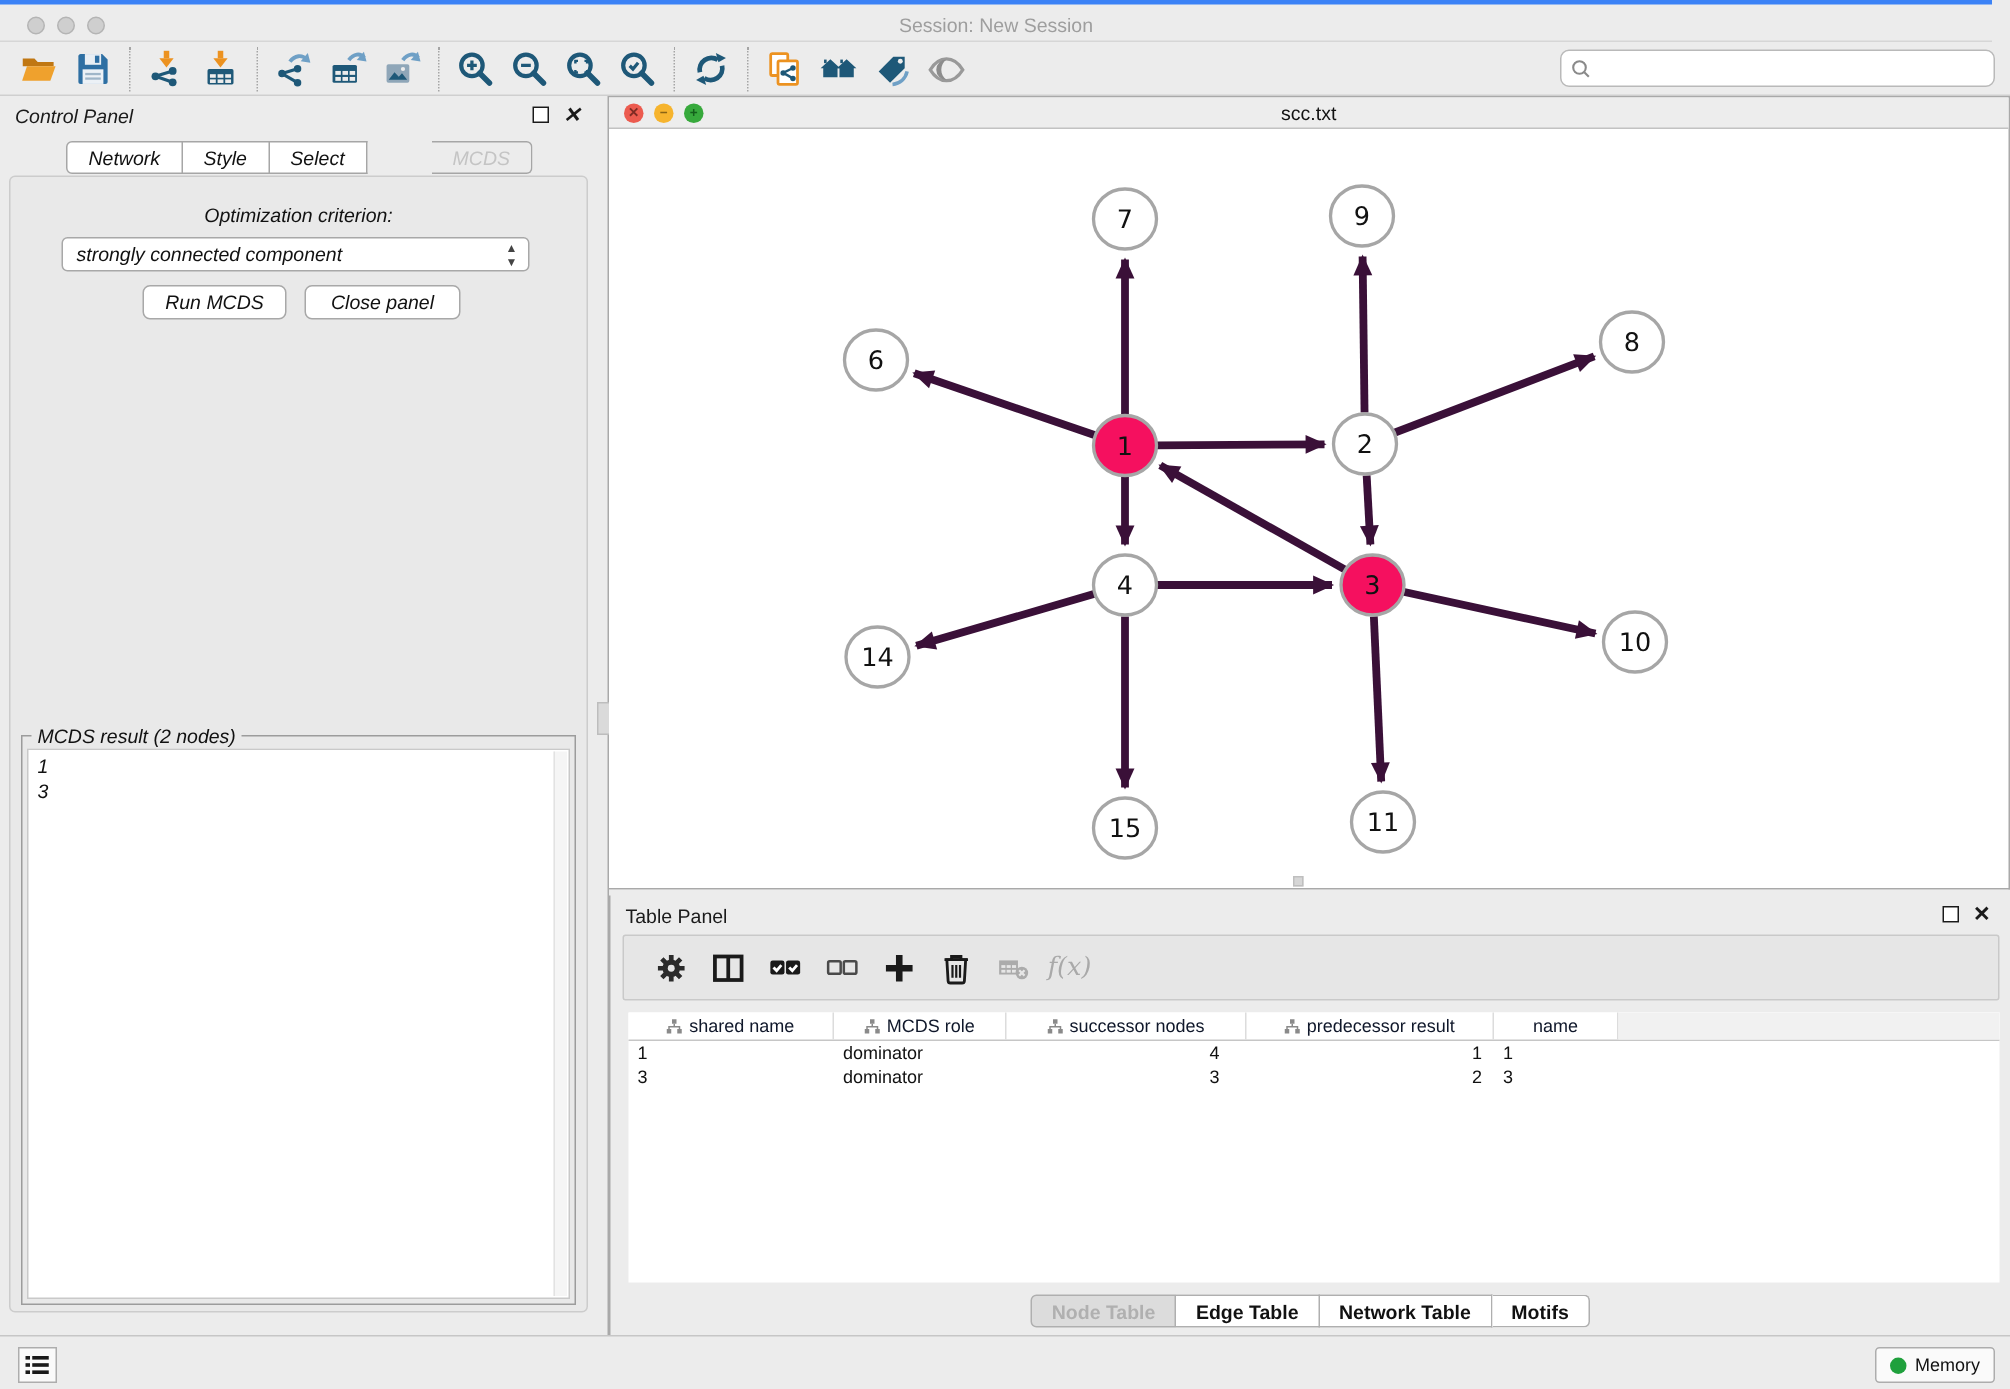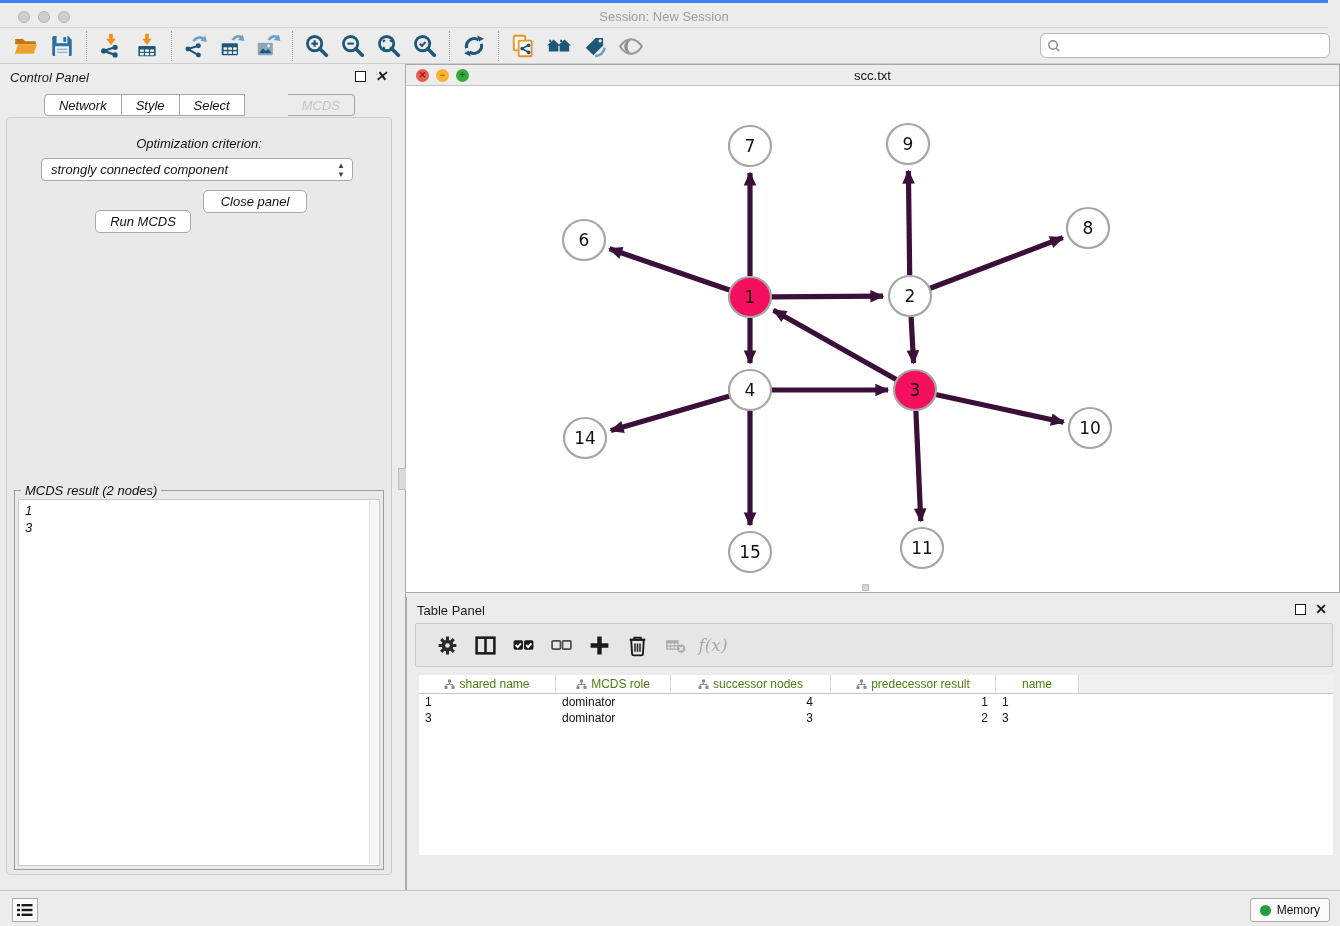--- a/index.html
+++ b/index.html
@@ -41,21 +41,21 @@
   #cp-body { position:absolute; left:6px; top:53px; width:386px; height:758px;
     background:#E9E9E9; border:1px solid #CCC; border-radius:4px; }
   #opt-label { position:absolute; left:0; top:18px; width:100%; text-align:center; font-size:13px; color:#111; }
   #opt-select { position:absolute; left:34px; top:40px; width:312px; height:23px; background:#FFF;
     border:1px solid #A8A8A8; border-radius:4px; font-size:13px; color:#111;
     display:flex; align-items:center; padding-left:9px; }
   #opt-select .stepper { position:absolute; right:7px; top:2px; font-size:8px; line-height:9px;
     color:#444; text-align:center; }
   .cp-btn { position:absolute; top:72px; height:23px; background:#FFF; border:1px solid #A8A8A8;
     border-radius:5px; font-size:13px; color:#111; display:flex; align-items:center; justify-content:center; }
-  #btn-run { left:88px; width:96px;margin-top:20px; }
+  #btn-run { left:88px; width:96px; }
   #btn-close { left:196px; width:104px; }
   #result-box { position:absolute; left:7px; top:372px; width:370px; height:380px;
     border:1px solid #9C9C9C; }
   #result-legend { position:absolute; left:6px; top:-8px; background:#E9E9E9; padding:0 4px;
     font-size:13px; color:#111; }
   #result-inner { position:absolute; left:3px; top:8px; right:3px; bottom:3px; background:#FFF;
     border:1px solid #C9C9C9; padding:2px 0 0 6px; font-size:13px; color:#111; line-height:17px; }
   #result-scroll { position:absolute; right:1px; top:1px; bottom:1px; width:9px;
     background:#F5F5F5; border-left:1px solid #E2E2E2; }
 
@@ -81,21 +81,21 @@
   #table-panel { position:absolute; left:406px; top:597px; width:934px; height:293px;
     background:#ECECEC; border-left:1px solid #A9A9A9; }
   #tp-toolbar { position:absolute; left:8px; top:26px; width:918px; height:44px;
     background:#E6E6E6; border:1px solid #C9C9C9; border-radius:2px;
     display:flex; align-items:center; padding-left:12px; }
   .tp-btn { width:38px; height:36px; display:flex; align-items:center; justify-content:center; }
   .fx { font-family:"DejaVu Serif", serif; font-style:italic; font-size:17px; color:#A9A9A9; }
   #tp-table { position:absolute; left:12px; top:78px; width:914px; height:180px; background:#FFF; }
   #tp-header { display:flex; height:19px; border-bottom:1px solid #C6C6C6; background:#FFF; }
   .th { display:flex; align-items:center; justify-content:center; gap:4px;
-    font-size:12px; color:#4d7c0f; border-right:1px solid #DCDCDC; height:100%; }
+    font-size:12px; color:#0f172a; border-right:1px solid #DCDCDC; height:100%; }
   .th-fill { flex:1; background:#F1F1F1; }
   .tr { display:flex; height:16px; font-size:12px; color:#111; }
   .td { overflow:hidden; white-space:nowrap; }
   #tp-tabs { position:absolute; left:0; top:266px; width:100%; display:flex; justify-content:center; }
   .btab { height:22px; padding:0 13px; background:#FFF; border:1px solid #AFAFAF; border-left:none;
     font-size:13px; font-weight:bold; color:#111; display:flex; align-items:center; }
   .btab:first-child { border-left:1px solid #AFAFAF; border-radius:4px 0 0 4px; }
   .btab:last-child { border-radius:0 4px 4px 0; }
   .btab.muted { background:#DCDCDC; color:#B0B0B0; }
 
@@ -544,20 +544,26 @@
         </div>
         <div class="tr">
           <div class="td" style="width: 137px; text-align: left; padding: 1px 0px 0px 6px;">3</div>
           <div class="td" style="width: 115px; text-align: left; padding: 1px 0px 0px 6px;">dominator</div>
           <div class="td" style="width: 160px; text-align: right; padding: 1px 18px 0px 0px;">3</div>
           <div class="td" style="width: 165px; text-align: right; padding: 1px 8px 0px 0px;">2</div>
           <div class="td" style="width: 83px; text-align: left; padding: 1px 0px 0px 6px;">3</div>
         </div>
       </div>
   </div>
+  <div id="tp-tabs">
+      <div class="btab muted">Node Table</div>
+      <div class="btab">Edge Table</div>
+      <div class="btab">Network Table</div>
+      <div class="btab">Motifs</div>
+    </div>
 </div>
 
 <div id="statusbar">
   <div id="status-list-btn">
     <svg width="18" height="14" viewBox="0 0 18 14">
       <g fill="#1A1A1A">
         <rect x="1" y="1" width="3" height="2.4"></rect>
           <rect x="5.5" y="1" width="11" height="2.4"></rect>
         <rect x="1" y="5.8" width="3" height="2.4"></rect>
           <rect x="5.5" y="5.8" width="11" height="2.4"></rect>

